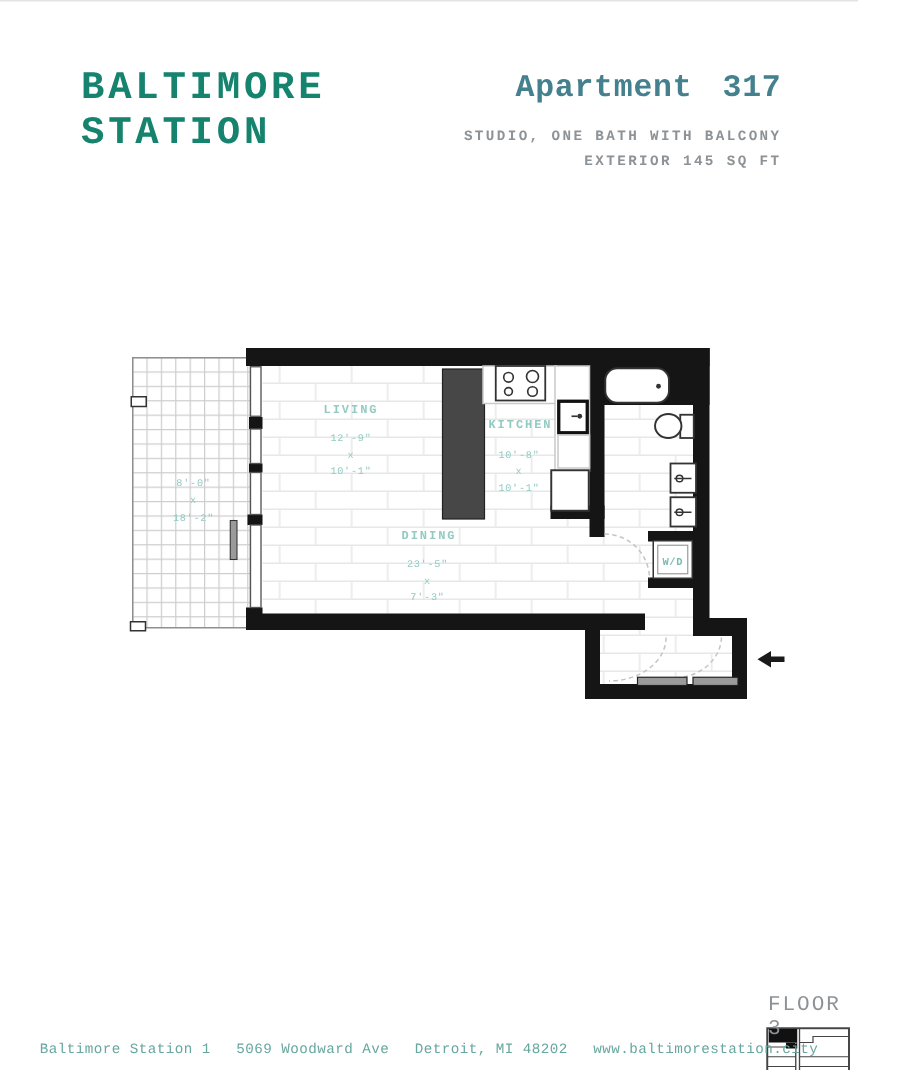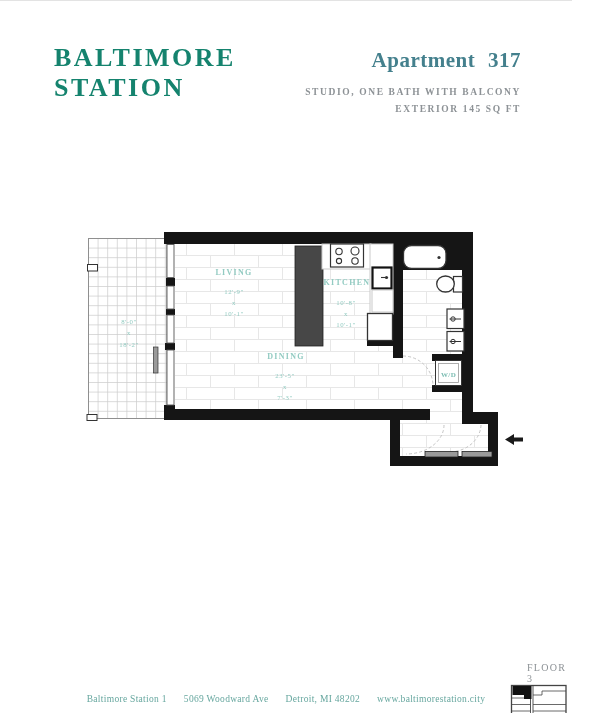--- a/index.html
+++ b/index.html
@@ -1,18 +1,18 @@
 <!DOCTYPE html>
 <html><head>
 <meta charset="utf-8">
 <style>
   html,body{margin:0;padding:0;background:#ffffff;}
   .page{
     position:relative;width:572px;height:713px;background:#ffffff;overflow:hidden;
-    font-family:Liberation Serif, serif;border-top:1px solid #e3e3e3;
+    font-family:Liberation Mono, monospace;border-top:1px solid #e3e3e3;
   }
   
   .brand{
     position:absolute;left:54px;top:42px;color:#15836e;
     font-weight:800;font-size:26px;line-height:30px;letter-spacing:2.5px;
   }
   
   .hdr{
     position:absolute;right:51px;top:47px;text-align:right;
   }
@@ -24,21 +24,21 @@
   }
   .hdr .sub.first{margin-top:11px;}
   
   .plan-svg{position:absolute;left:0;top:0;}
   .room-name{fill:#93cbc2;font-size:8px;letter-spacing:1.3px;font-weight:600;}
   .room-dim{fill:#93cbc2;font-size:6.8px;letter-spacing:.5px;font-weight:500;}
   .wd-label{fill:#7bbcb2;font-size:7px;letter-spacing:.4px;font-weight:600;}
   
   .floor-key-label{
     position:absolute;left:512px;top:661px;color:#8d9296;
-    font-size:10px;letter-spacing:1.3px;font-weight:500;margin-left:15px;
+    font-size:14px;letter-spacing:1.3px;font-weight:500;
   }
   
   .footer{
     position:absolute;left:0;right:0;bottom:9px;height:12px;
     display:flex;justify-content:center;align-items:center;gap:17px;
     color:#67a79f;font-size:9.5px;letter-spacing:.3px;font-weight:500;
   }
 </style>
 </head>
 <body>

